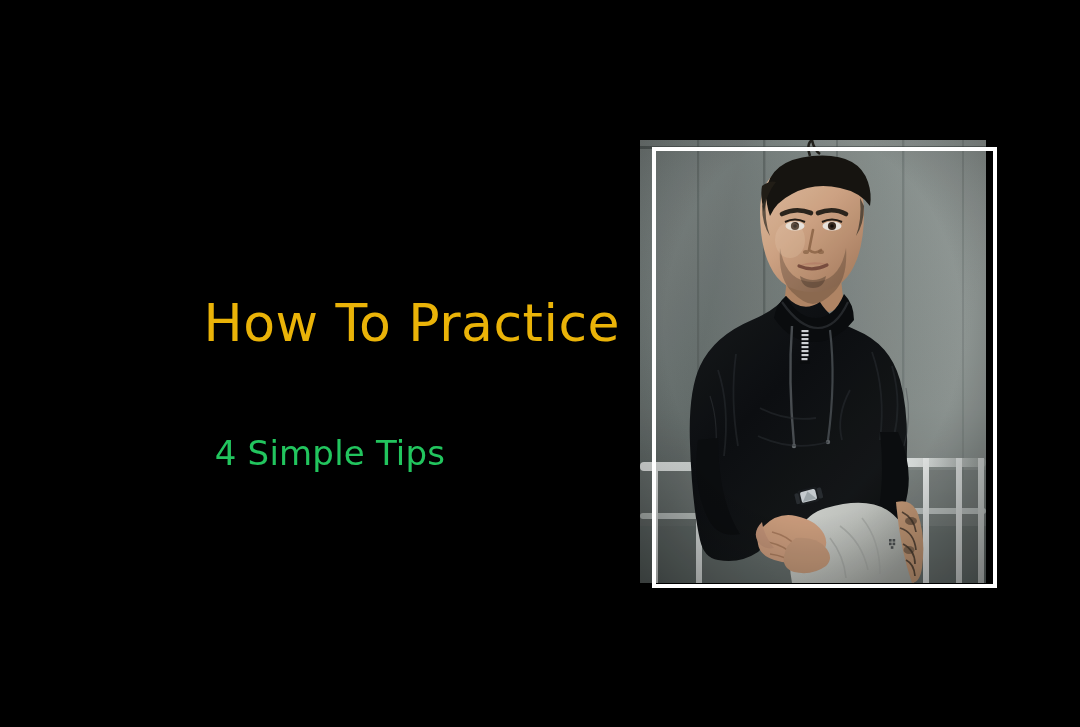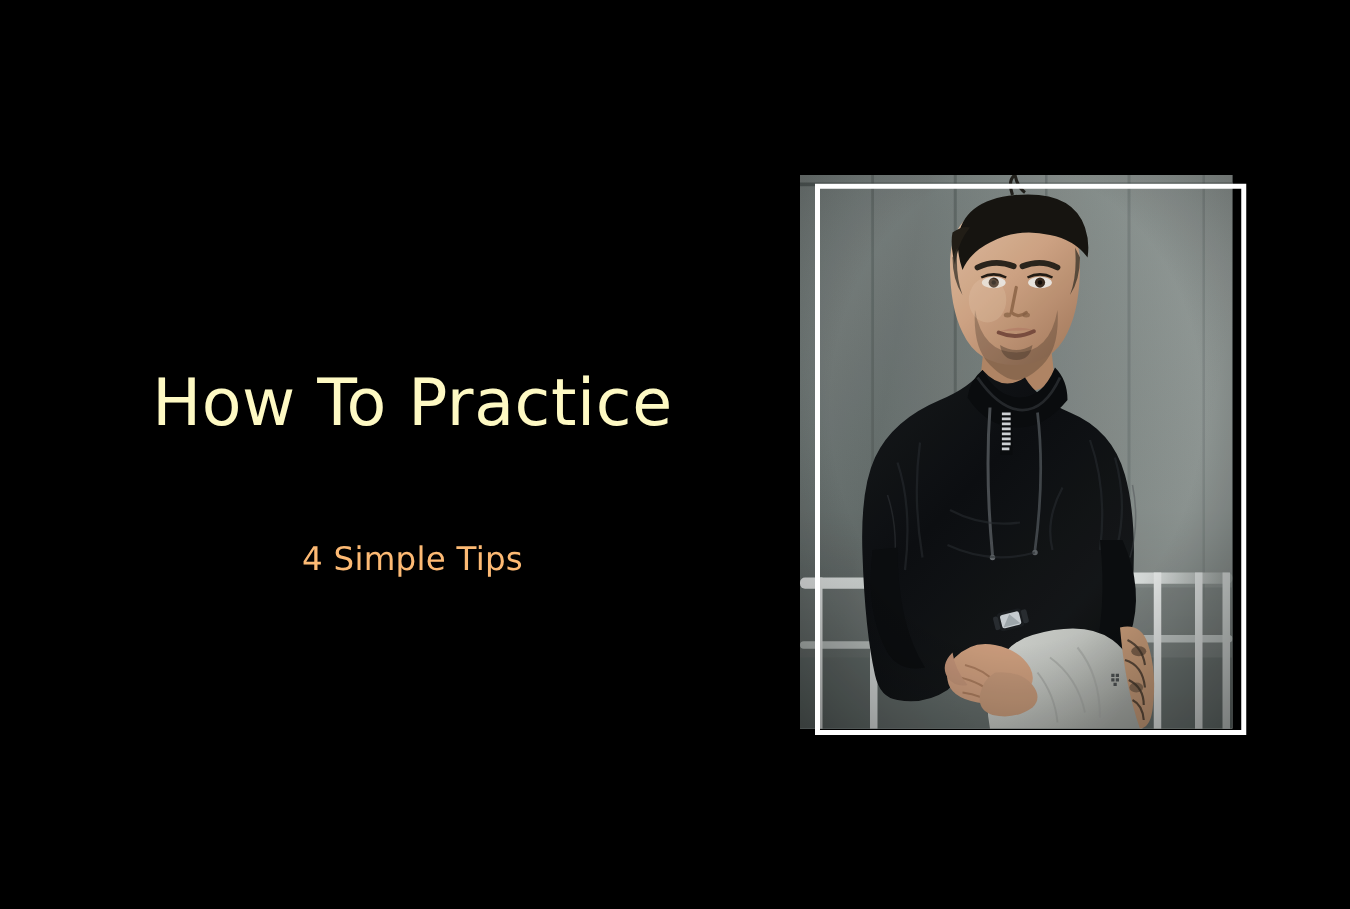--- a/index.html
+++ b/index.html
@@ -26,33 +26,34 @@
     top: 236px;
     width: 580px;
     text-align: center;
   }
   .headline {
     font-family: "DejaVu Sans", sans-serif;
     font-weight: 400;
     font-size: 52px;
     line-height: 1.12;
     letter-spacing: 0.5px;
-    color: #fef9c3;
+    color: #eab308;
     margin: 0;
     white-space: pre-line;
+    text-align: right;
   }
   .headline-line {
     display: block;
   }
   .subhead {
     font-family: "DejaVu Sans", sans-serif;
     font-weight: 400;
-    font-size: 26px;
+    font-size: 34px;
     letter-spacing: 0.2px;
-    color: #fdba74;
+    color: #22c55e;
     margin: 22px 0 0 0;
   }
 
   
   .photo-area {
     position: absolute;
     left: 640px;
     top: 140px;
     width: 360px;
     height: 452px;

